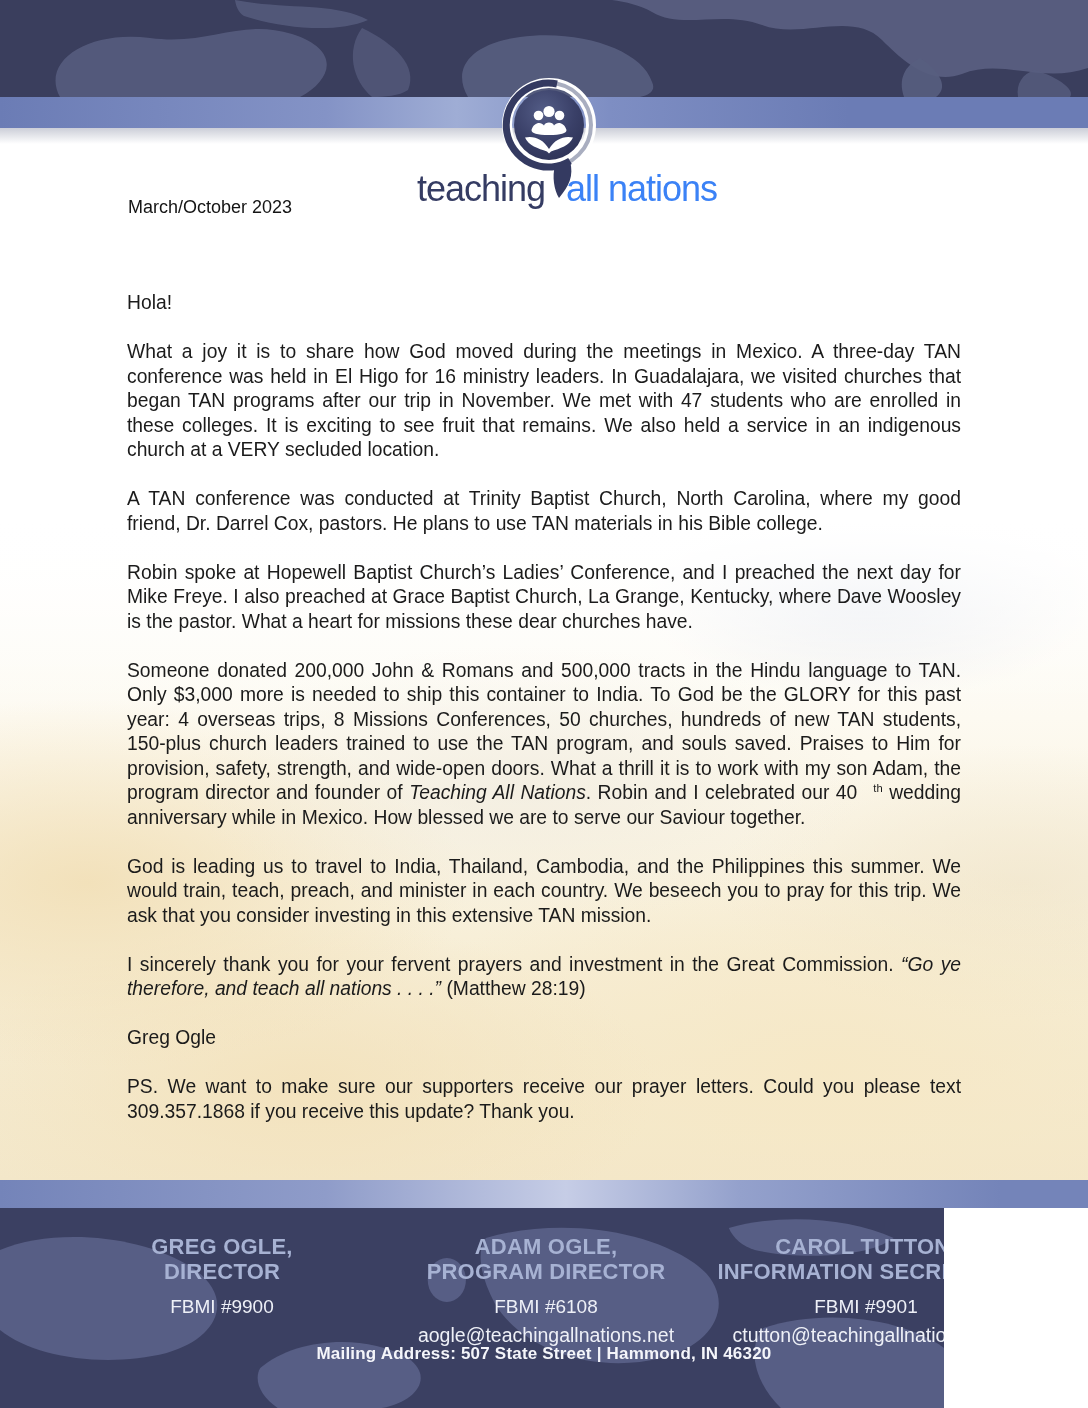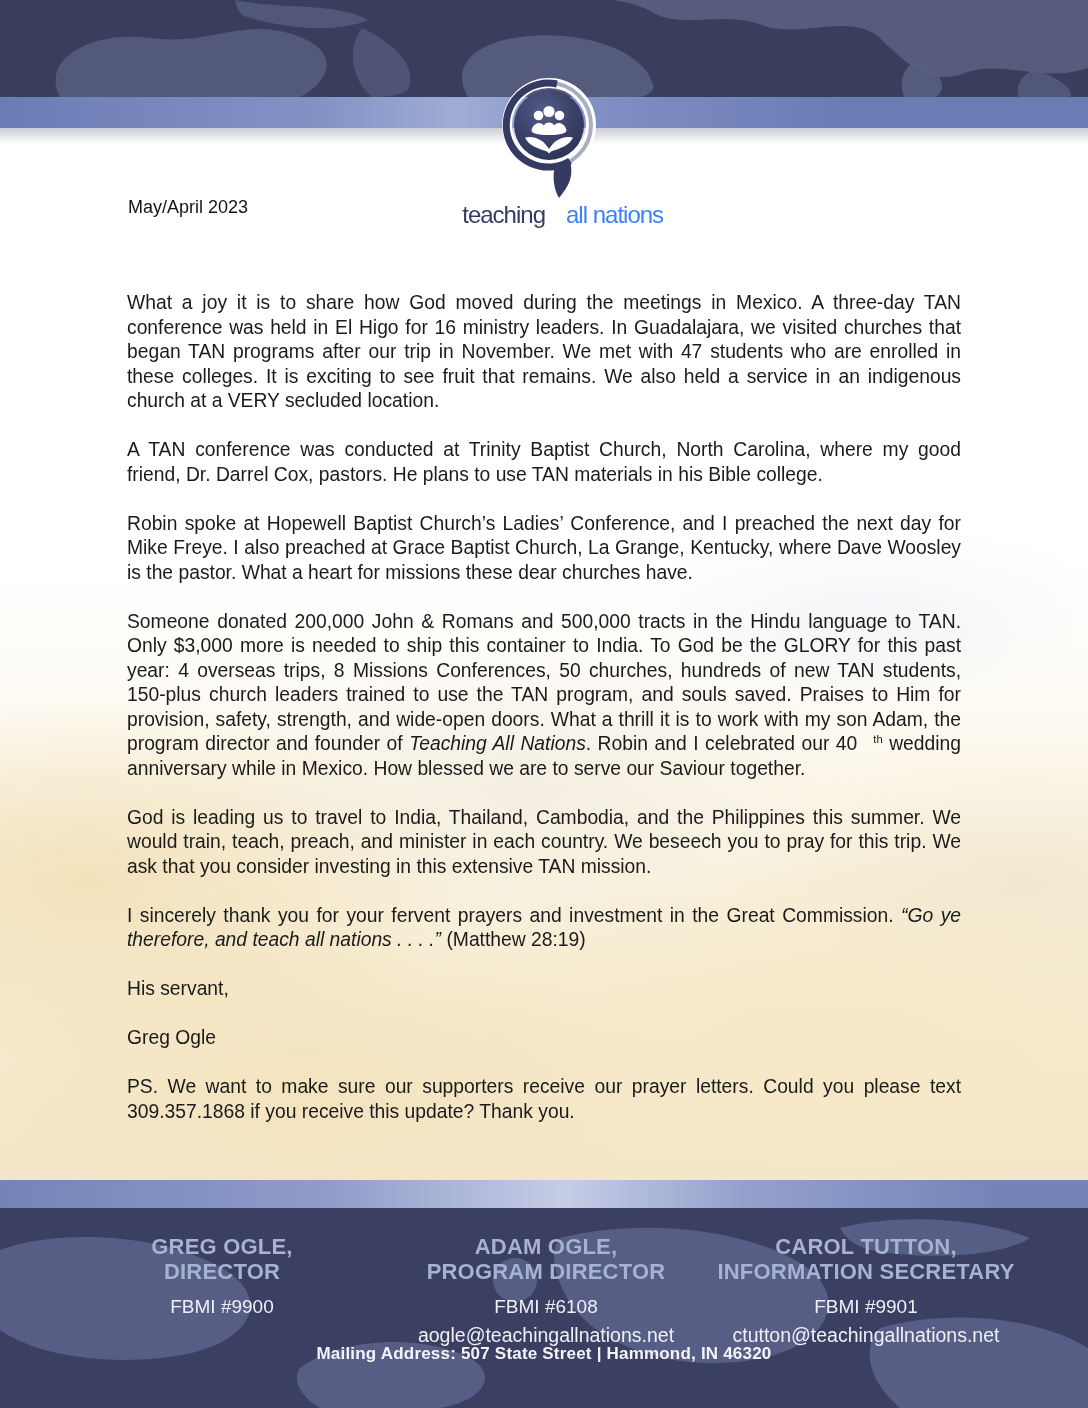--- a/index.html
+++ b/index.html
@@ -39,39 +39,39 @@
     content:""; position:absolute; left:0; top:100%; width:100%; height:16px;
     background:linear-gradient(180deg, rgba(120,126,152,.38), rgba(255,255,255,0));
   }
   .ribbon-bottom {
     top:1180px; height:28px;
     background:linear-gradient(90deg,#7484b9 0%,#8f9cc9 30%,#c6cde6 52%,#94a1cc 68%,#7484b9 92%,#7484b9 100%);
   }
 
   
   .logo-mark { position:absolute; left:492px; top:78px; width:114px; height:122px; z-index:5; }
-  .wm { position:absolute; top:201px; font-size:24px; letter-spacing:-1px; z-index:4; }
+  .wm { position:absolute; top:168px; font-size:36px; letter-spacing:-1px; z-index:4; }
   .wm1 { left:400px; width:145px; text-align:right; color:#353c63; }
   .wm2 { left:566px; color:#3b82f6;text-align:center; }
 
   .date {
     position:absolute; left:128px; top:197px; font-size:18px; color:#141414; z-index:4;
   }
 
   
   .letter {
     position:absolute; left:127px; top:291px; width:834px;
     font-size:19.3px; line-height:24.5px; color:#1b1b1b; text-align:justify; z-index:3;
   }
   .letter p { margin:0 0 24.5px 0; }
   .letter sup { font-size:.58em; vertical-align:super; line-height:0;margin-left:16px; }
 
   
   .footer {
-    position:absolute; left:0; top:1208px; width:1088px; height:200px;
+    position:absolute; left:0; top:1208px; width:944px; height:200px;
     background:#3b4062; overflow:hidden;
   }
   .footer .map { position:absolute; left:0; top:0; }
   .contacts { position:absolute; left:0; top:26px; width:1088px; height:104px; z-index:2; }
   .contact { position:absolute; top:0; width:334px; text-align:center; }
   .contact:nth-child(1) { left:55px; }
   .contact:nth-child(2) { left:379px; }
   .contact:nth-child(3) { left:699px; }
   .c-name {
     font-weight:700; font-size:22px; line-height:25px; color:#a7b2d3; letter-spacing:.2px;
@@ -131,30 +131,30 @@
       <circle cx="66.5" cy="37.5" r="4.8"></circle>
       <path d="M38.5,52 C41,44 48,43.5 51,47.5 C52,43.5 60,43.5 61,47.5 C64,43.5 71,44 73.5,52 C73.5,55.5 68,57 56,57 C44,57 38.5,55.5 38.5,52 Z"></path>
 
       <path d="M56,71 C50,61 41,57.5 32,59.5 C35.5,67.5 45,70.5 54,73.5 L56,75.5 L58,73.5 C67,70.5 76.5,67.5 80,59.5 C71,57.5 62,61 56,71 Z"></path>
     </g>
   </svg>
 
   <span class="wm wm1">teaching</span>
   <span class="wm wm2">all nations</span>
 
-  <div class="date">May/April 2023</div>
+  <div class="date">March/October 2023</div>
 
   <main class="letter">
+      <p><span>Hola!</span></p>
       <p><span>What a joy it is to share how God moved during the meetings in Mexico. A three-day TAN conference was held in El Higo for 16 ministry leaders. In Guadalajara, we visited churches that began TAN programs after our trip in November. We met with 47 students who are enrolled in these colleges. It is exciting to see fruit that remains. We also held a service in an indigenous church at a VERY secluded location.</span></p>
       <p><span>A TAN conference was conducted at Trinity Baptist Church, North Carolina, where my good friend, Dr. Darrel Cox, pastors. He plans to use TAN materials in his Bible college.</span></p>
       <p><span>Robin spoke at Hopewell Baptist Church’s Ladies’ Conference, and I preached the next day for Mike Freye. I also preached at Grace Baptist Church, La Grange, Kentucky, where Dave Woosley is the pastor. What a heart for missions these dear churches have.</span></p>
       <p><span>Someone donated 200,000 John &amp; Romans and 500,000 tracts in the Hindu language to TAN. Only $3,000 more is needed to ship this container to India. To God be the GLORY for this past year: 4 overseas trips, 8 Missions Conferences, 50 churches, hundreds of new TAN students, 150-plus church leaders trained to use the TAN program, and souls saved. Praises to Him for provision, safety, strength, and wide-open doors. What a thrill it is to work with my son Adam, the program director and founder of </span><em>Teaching All Nations</em><span>. Robin and I celebrated our 40</span><sup>th</sup><span> wedding anniversary while in Mexico. How blessed we are to serve our Saviour together.</span></p>
       <p><span>God is leading us to travel to India, Thailand, Cambodia, and the Philippines this summer. We would train, teach, preach, and minister in each country. We beseech you to pray for this trip. We ask that you consider investing in this extensive TAN mission.</span></p>
       <p><span>I sincerely thank you for your fervent prayers and investment in the Great Commission. </span><em>“Go ye therefore, and teach all nations . . . .”</em><span> (Matthew 28:19)</span></p>
-      <p><span>His servant,</span></p>
       <p><span>Greg Ogle</span></p>
       <p><span>PS. We want to make sure our supporters receive our prayer letters. Could you please text 309.357.1868 if you receive this update? Thank you.</span></p>
     </main>
 
   <div class="ribbon ribbon-bottom"></div>
 
   <footer class="footer">
     <svg class="map" viewBox="0 0 1088 200" preserveAspectRatio="none">
       <g fill="#5a6188" opacity=".92">
         <path d="M0,42 C60,20 162,26 222,60 C272,90 252,130 192,145 C122,160 40,150 0,122 Z"></path>

